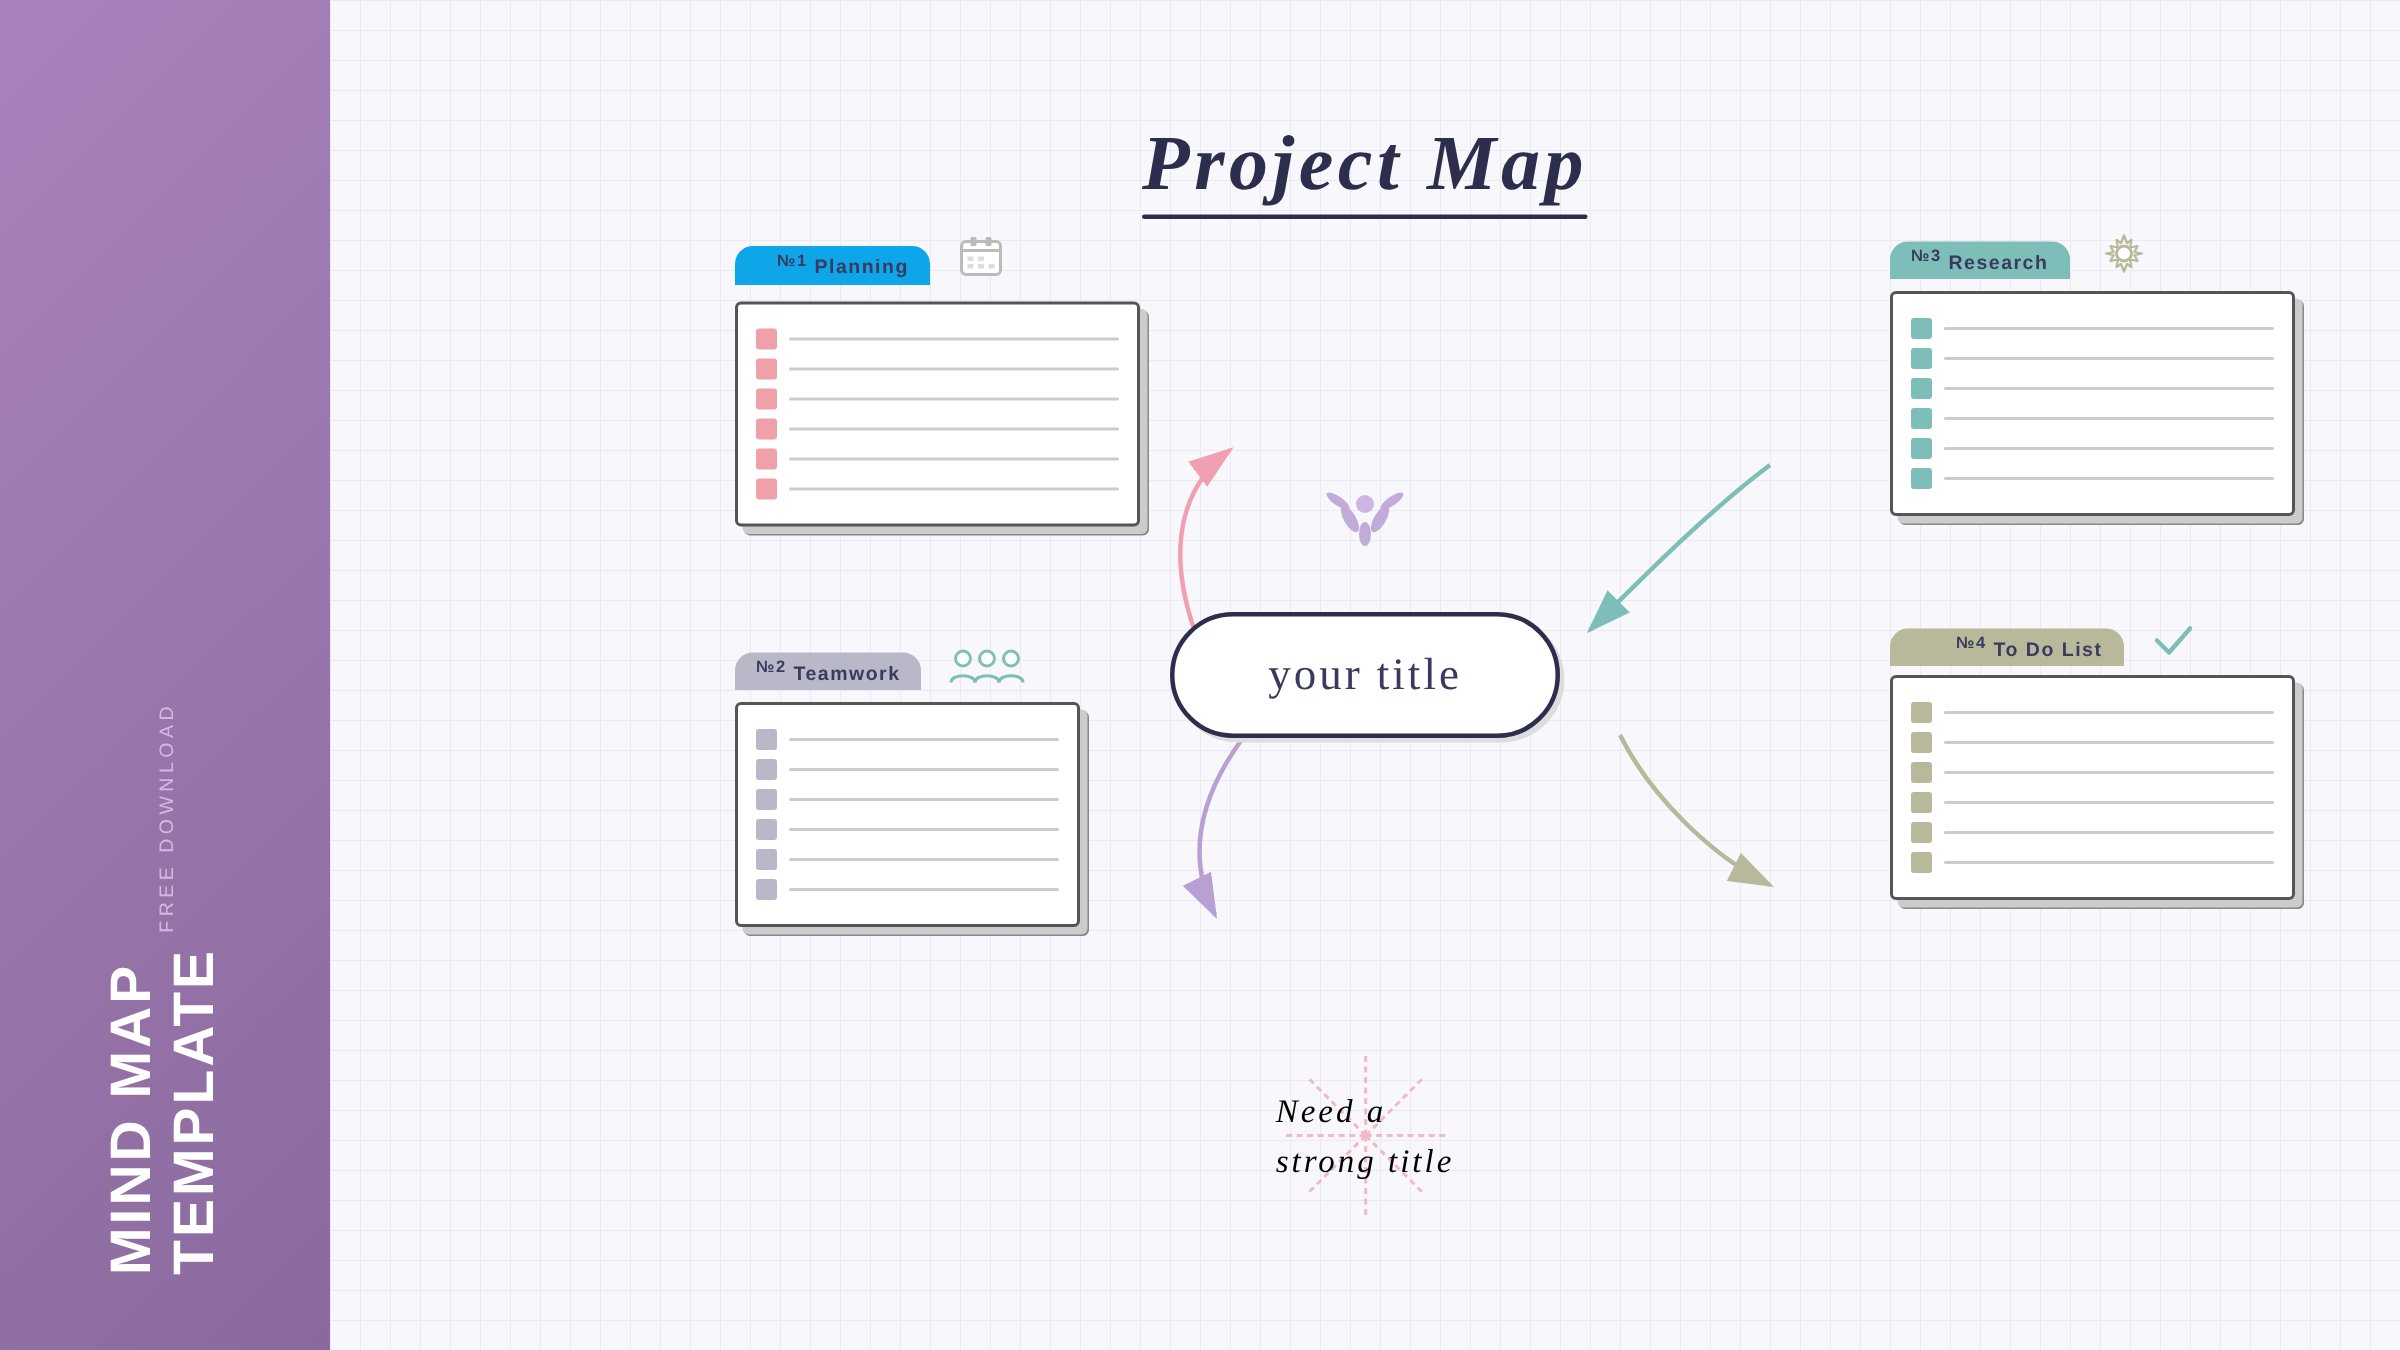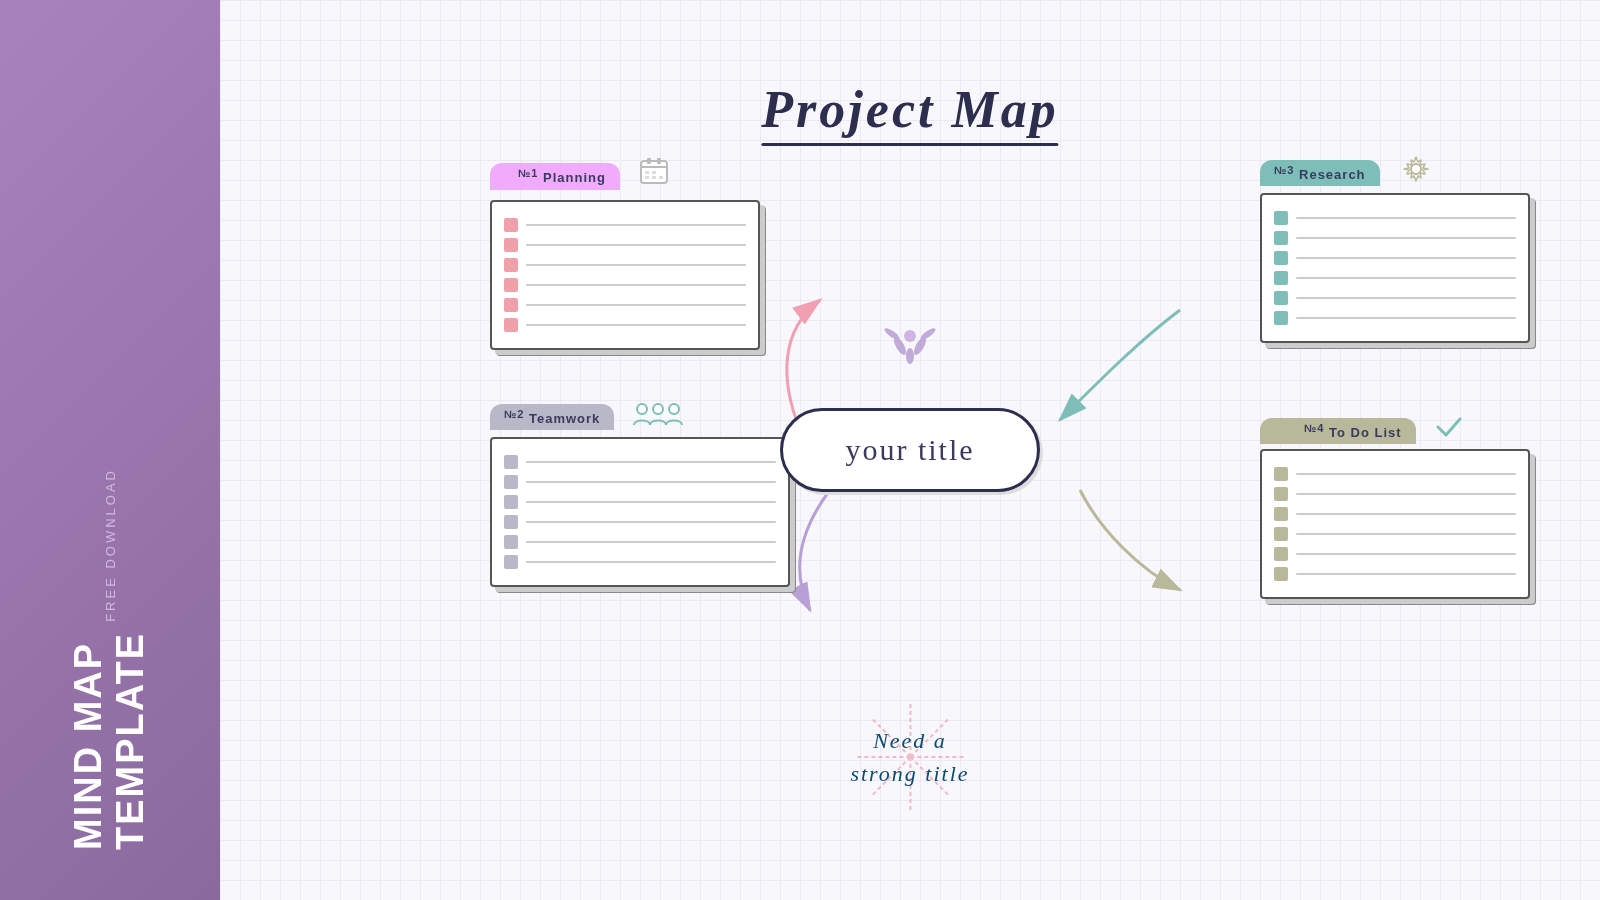--- a/index.html
+++ b/index.html
@@ -214,27 +214,27 @@
       background: #ccc;
       border-radius: 1px;
     }
 
     
     .card-planning {
       top: 155px;
       left: 270px;
       width: 270px;
     }
-    .card-planning .card-tab { background: #f0abfc; padding-left: 28px; }
+    .card-planning .card-tab { background: #0ea5e9; padding-left: 28px; }
     .card-planning .card-checkbox { background: #f0a0a8; border-color: #f0a0a8; }
 
     .card-teamwork {
-      top: 399px;
+      top: 429px;
       left: 270px;
-      width: 300px;
+      width: 230px;
     }
     .card-teamwork .card-tab { background: #b8b8c8; }
     .card-teamwork .card-checkbox { background: #b8b8c8; border-color: #b8b8c8; }
 
     .card-research {
       top: 155px;
       right: 70px;
       width: 270px;
     }
     .card-research .card-tab { background: #7dbfb8; }
@@ -311,21 +311,21 @@
         <line x1="110" y1="65" x2="110" y2="10"></line>
         <line x1="110" y1="65" x2="110" y2="120"></line>
         <line x1="110" y1="65" x2="55" y2="65"></line>
         <line x1="110" y1="65" x2="165" y2="65"></line>
         <line x1="110" y1="65" x2="72" y2="27"></line>
         <line x1="110" y1="65" x2="148" y2="27"></line>
         <line x1="110" y1="65" x2="72" y2="103"></line>
         <line x1="110" y1="65" x2="148" y2="103"></line>
       </g>
     </svg>
-    <div style="text-align:center; font-family:'Georgia',serif; font-size:22px; color:#0c4a6e; font-style:italic; letter-spacing:2px; line-height:1.5;">
+    <div style="text-align:left; font-family:'Georgia',serif; font-size:22px; color:#000000; font-style:italic; letter-spacing:2px; line-height:1.5;">
       <span>Need a</span><br>
       <span>strong title</span>
     </div>
   </div>
 
   <svg class="arrows-overlay" viewBox="0 0 1380 900" preserveAspectRatio="none">
 
     <defs>
       <marker id="arrow-pink" markerWidth="10" markerHeight="7" refX="9" refY="3.5" orient="auto">
         <polygon points="0 0, 10 3.5, 0 7" fill="#f0a0b0"></polygon>

